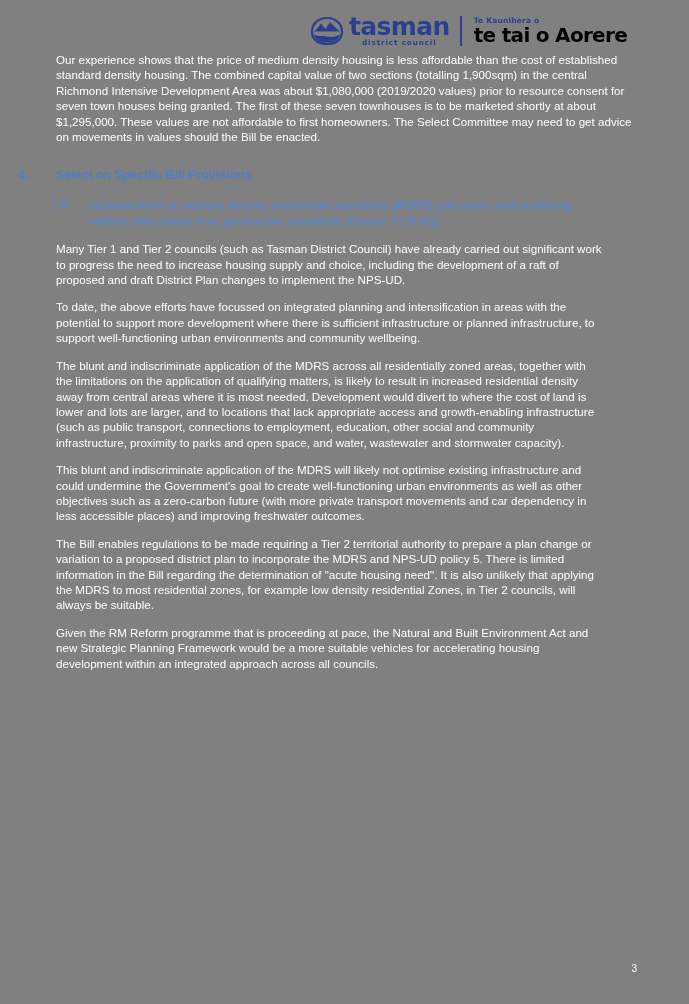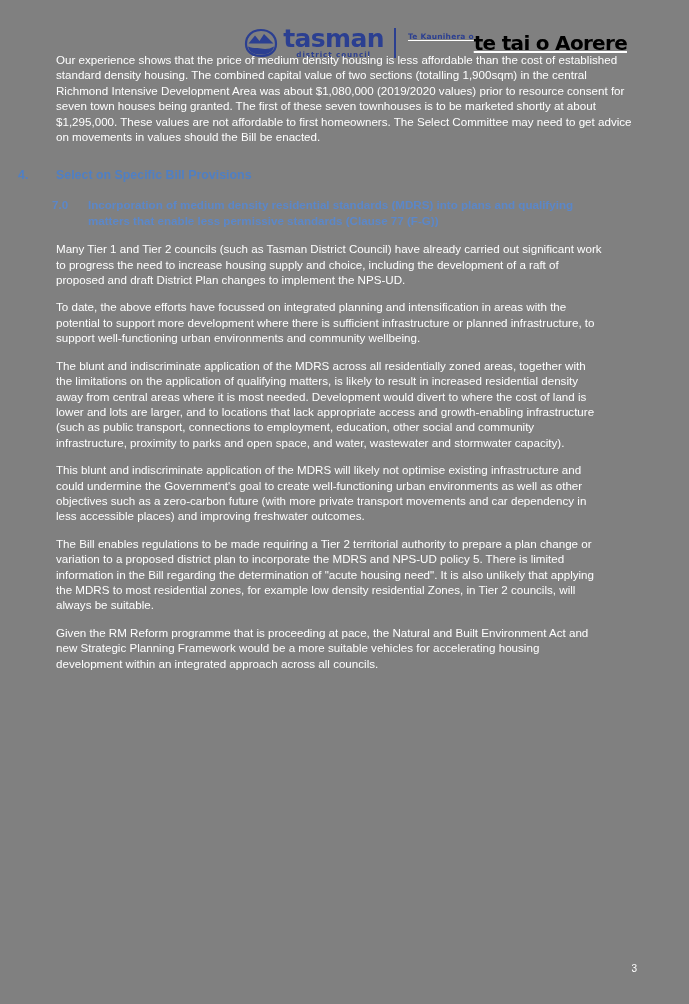--- a/index.html
+++ b/index.html
@@ -20,21 +20,21 @@
 
   .page {
     position: absolute;
     inset: 0;
     background: #808080;
   }
 
   
   .header {
     position: absolute;
-    top: 24px;
+    top: 12px;
     right: 62px;
     height: 38px;
     display: flex;
     align-items: center;
     gap: 7px;
   }
   .logo-mark {
     width: 34px;
     height: 30px;
     position: relative;
@@ -67,24 +67,23 @@
   }
   .logo-divider {
     width: 2px;
     height: 30px;
     background: #2b3f91;
     margin: 0 5px 0 3px;
     flex: 0 0 auto;
   }
   .logo-maori {
     display: flex;
-    flex-direction: row;
+    flex-direction: column;
     justify-content: center;
     line-height: 1;
-    text-decoration: underline;
   }
   .maori-top {
     font-size: 7.5px;
     font-weight: bold;
     color: #2b3f91;
     letter-spacing: 0.2px;
     font-family: "DejaVu Sans", sans-serif;
     margin-bottom: 1px;
   }
   .maori-main {

